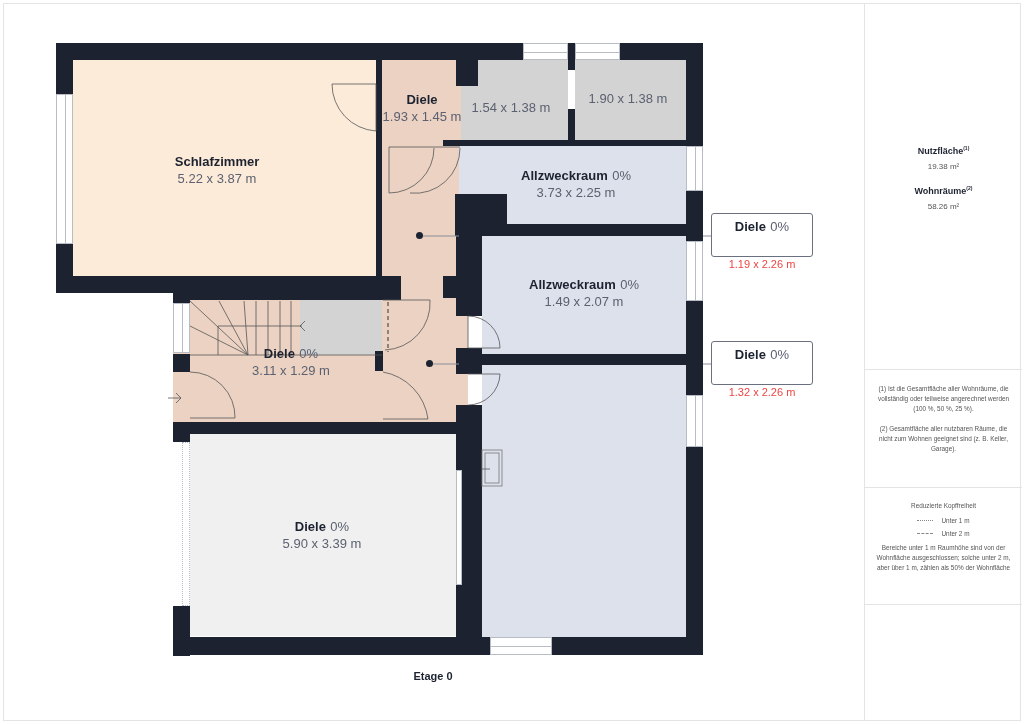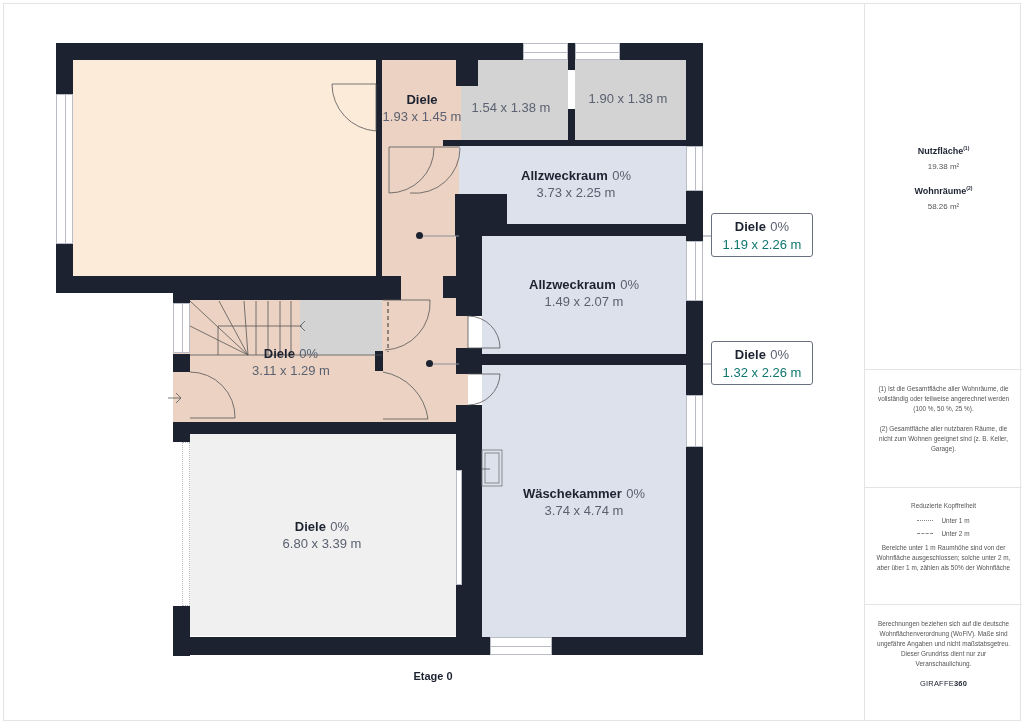--- a/index.html
+++ b/index.html
@@ -28,21 +28,21 @@
   .win.v::after { content: ""; position: absolute; top: 0; bottom: 0; left: 50%; border-left: 1px solid #b8bcc4; }
 
   .label { position: absolute; text-align: center; transform: translateX(-50%); white-space: nowrap; line-height: 1.25; }
   .label .name { font-size: 13px; font-weight: bold; color: #1c2230; }
   .label .pct { font-size: 13px; color: #5b6170; font-weight: normal; }
   .label .dim { font-size: 13px; color: #5b6170; display: block; }
 
   .callout { position: absolute; background: #fff; border: 1px solid #6b7080; border-radius: 3px; text-align: center; padding: 2px 6px; line-height: 1.3; }
   .callout .name { font-size: 13px; font-weight: bold; }
   .callout .pct { font-size: 13px; color: #5b6170; }
-  .callout .dim { font-size: 13px; color: #0f766e; display: block; }
+  .callout .dim { font-size: 11px; color: #ef4444; display: block; margin-top: 20px; }
   .dot { position: absolute; width: 7px; height: 7px; border-radius: 50%; background: #1c2230; }
 
   .floor-label { position: absolute; left: 433px; top: 670px; transform: translateX(-50%); font-size: 11px; font-weight: bold; }
   svg.overlay { position: absolute; left: 0; top: 0; pointer-events: none; }
 </style>
 </head>
 <body>
 
 <div class="frame"></div>
 
@@ -131,20 +131,24 @@
     <g stroke="#8a8f99" stroke-width="1">
       <path d="M420 236 L459 236"></path>
       <path d="M703 236 L711 236"></path>
       <path d="M430 364 L459 364"></path>
       <path d="M703 364 L711 364"></path>
     </g>
   </svg>
   <div class="dot" style="left:416px;top:232px;"></div>
   <div class="dot" style="left:426px;top:360px;"></div>
 
+  <div class="label" style="left:217px;top:151px;">
+    <span class="name">Schlafzimmer</span>
+    <span class="dim">5.22 x 3.87 m</span>
+  </div>
   <div class="label" style="left:422px;top:89px;">
     <span class="name">Diele</span>
     <span class="dim">1.93 x 1.45 m</span>
   </div>
   <div class="label" style="left:511px;top:100px;">
     <span class="dim">1.54 x 1.38 m</span>
   </div>
   <div class="label" style="left:628px;top:91px;">
     <span class="dim">1.90 x 1.38 m</span>
   </div>
@@ -159,26 +163,21 @@
     <span class="dim">1.49 x 2.07 m</span>
   </div>
   <div class="label" style="left:291px;top:343px;">
     <span class="name">Diele</span>
     <span class="pct">0%</span>
     <span class="dim">3.11 x 1.29 m</span>
   </div>
   <div class="label" style="left:322px;top:516px;">
     <span class="name">Diele</span>
     <span class="pct">0%</span>
-    <span class="dim">6.80 x 3.39 m</span>
-  </div>
-  <div class="label" style="left:584px;top:483px;">
-    <span class="name">Wäschekammer</span>
-    <span class="pct">0%</span>
-    <span class="dim">3.74 x 4.74 m</span>
+    <span class="dim">5.90 x 3.39 m</span>
   </div>
 
   <div class="callout" style="left:711px;top:213px;width:102px;height:44px;">
     <span class="name">Diele</span>
     <span class="pct">0%</span>
     <span class="dim">1.19 x 2.26 m</span>
   </div>
   <div class="callout" style="left:711px;top:341px;width:102px;height:44px;">
     <span class="name">Diele</span>
     <span class="pct">0%</span>
@@ -210,17 +209,13 @@
         <span>Unter 1 m</span>
       </div>
     <div class="legend-row">
         <span class="dashed"></span>
         <span>Unter 2 m</span>
       </div>
     <div class="note">Bereiche unter 1 m Raumhöhe sind von der Wohnfläche ausgeschlossen; solche unter 2 m, aber über 1 m, zählen als 50% der Wohnfläche</div>
   </div>
 
   <div class="side-div" style="top:601px;"></div>
-  <div class="side-sec" style="top:616px;">
-    <div class="note">Berechnungen beziehen sich auf die deutsche Wohnflächenverordnung (WoFlV). Maße sind ungefähre Angaben und nicht maßstabsgetreu. Dieser Grundriss dient nur zur Veranschaulichung.</div>
-    <div class="brand"><span>GIRAFFE</span><b>360</b></div>
-  </div>
 </div>
 
 </body></html>

